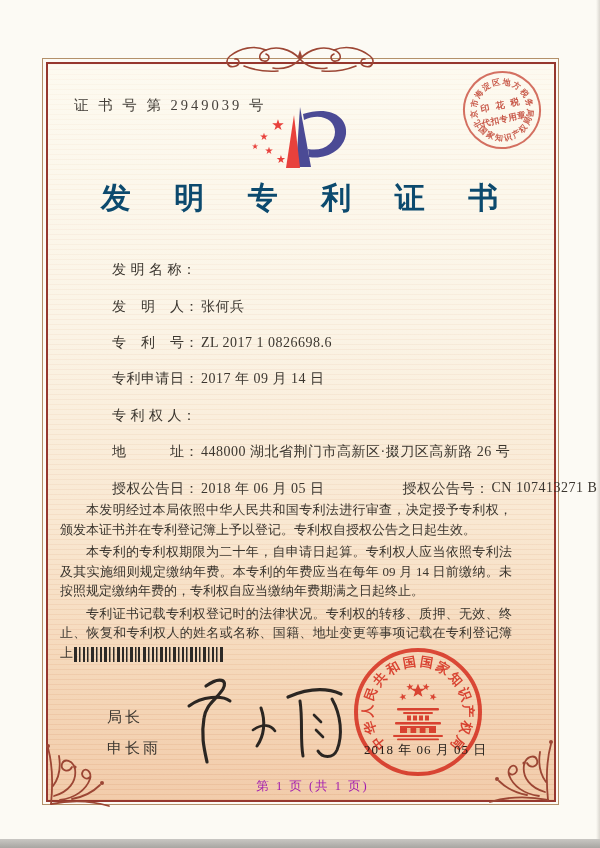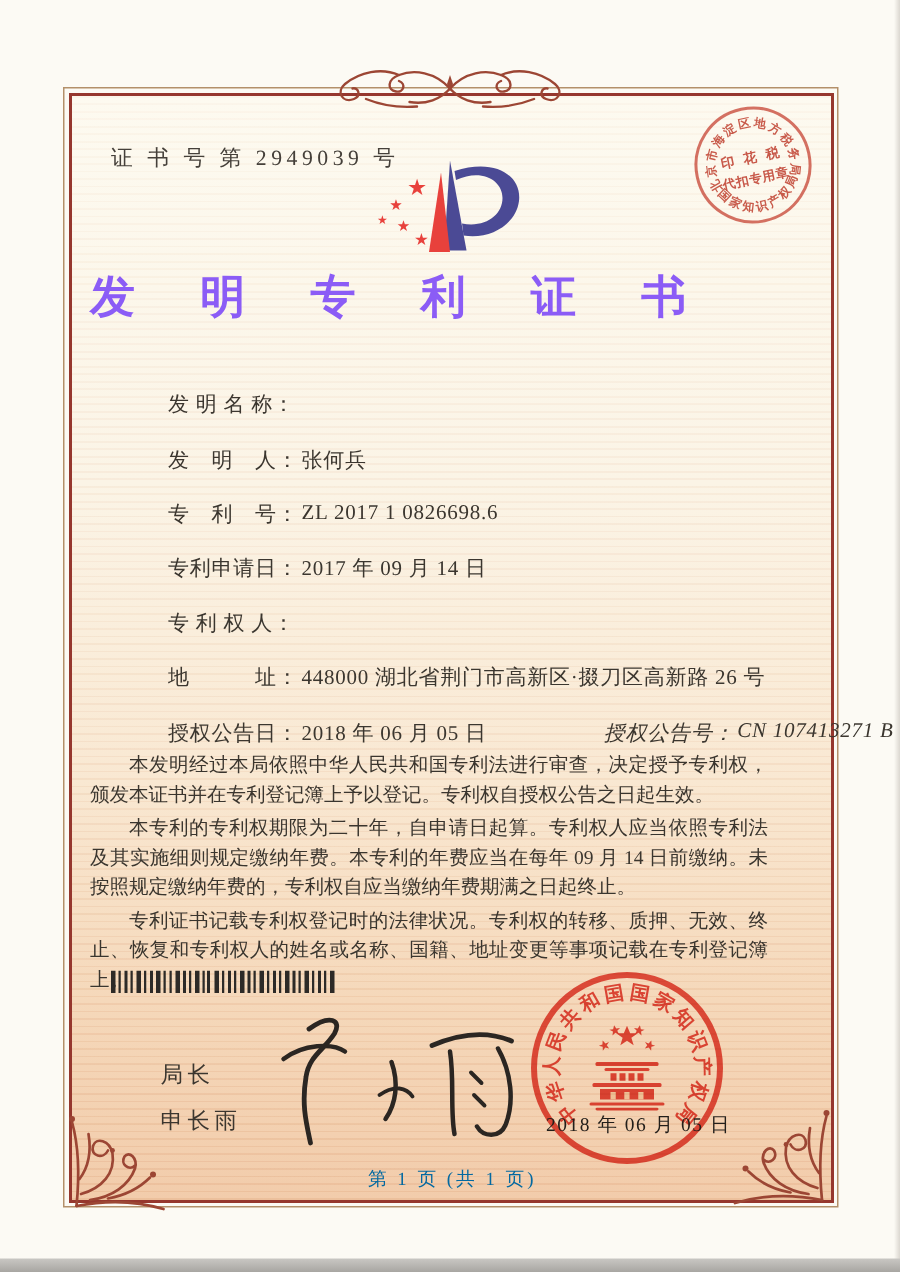--- a/index.html
+++ b/index.html
@@ -11,30 +11,30 @@
   .scan-right{top:0;bottom:0;right:0;width:4px;background:linear-gradient(90deg,rgba(0,0,0,0),rgba(120,110,100,.25));}
   
   .frame{left:42px;top:58px;width:515px;height:745px;border:1.5px solid #b3906a;}
   .frame-inner{position:absolute;inset:2.5px;border:2px solid #96372e;
      background:linear-gradient(180deg,#fdfaf0 0%,#fbf4e6 35%,#f9e8d2 62%,#f5d8ba 82%,#f2ccab 100%);}
   .waves{position:absolute;inset:0;background:repeating-linear-gradient(0deg,rgba(205,120,70,.14) 0 1px,rgba(205,120,70,0) 1px 5px);
      -webkit-mask-image:linear-gradient(180deg,rgba(0,0,0,.25),rgba(0,0,0,.55) 55%,#000);
      mask-image:linear-gradient(180deg,rgba(0,0,0,.25),rgba(0,0,0,.55) 55%,#000);}
   
   .certno{left:74px;top:96px;font-size:14.5px;letter-spacing:3px;color:#45403a;}
-  .title{left:42px;top:178px;width:515px;text-align:left;font-size:30px;font-weight:600;
-     letter-spacing:18px;text-indent:18px;color:#8b5cf6;}
+  .title{left:42px;top:178px;width:515px;text-align:center;font-size:30px;font-weight:600;
+     letter-spacing:18px;text-indent:18px;color:#0c4a6e;}
   .fields{left:76px;top:252px;right:56px;color:#3b362f;}
   .frow{height:36.4px;display:flex;align-items:center;font-size:14px;letter-spacing:.5px;}
   .flabel{white-space:pre;margin-right:2px;margin-left:36px;}
   .fvalue{white-space:pre;}
-  .grant-pair2{margin-left:42px;display:flex;font-style:italic;}
+  .grant-pair2{margin-left:42px;display:flex;}
   .paras{left:60px;top:500px;width:452px;color:#3a352e;font-size:13px;line-height:19.5px;text-align:justify;}
   .paras p{margin:0 0 3px 0;text-indent:2em;}
-  .footer{left:44px;top:778px;width:515px;text-align:center;font-size:12.5px;color:#0369a1;letter-spacing:2px;}
+  .footer{left:55px;top:778px;width:515px;text-align:center;font-size:12.5px;color:#a21caf;letter-spacing:2px;}
   
   .signer{left:107px;top:702px;font-size:15px;line-height:31px;letter-spacing:3px;color:#3b362f;}
   
   .logo{left:250px;top:104px;width:100px;height:68px;}
   
   .barcode{left:74px;top:647px;width:152px;height:15px;}
   
   .seal{left:354px;top:648px;width:128px;height:128px;mix-blend-mode:multiply;}
   .seal .ring{position:absolute;inset:0;border:4px solid rgba(226,71,59,.92);border-radius:50%;}
   .ringtext{position:absolute;inset:0;font-weight:700;color:rgba(226,71,59,.95);}

